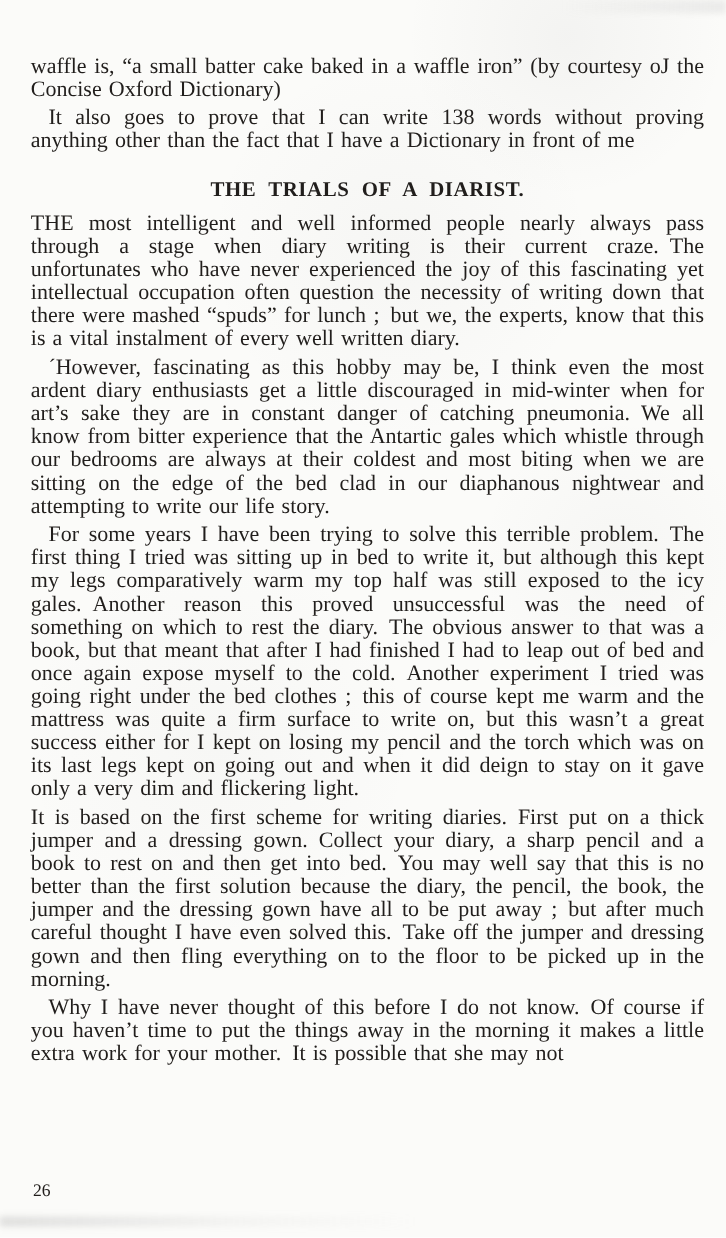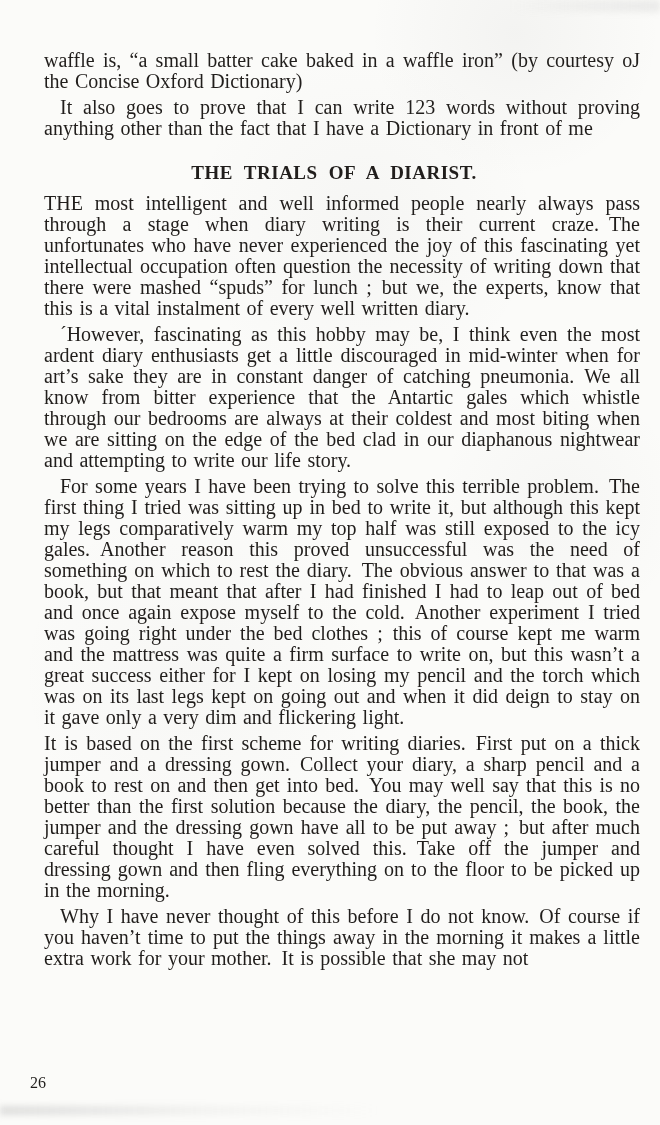--- a/index.html
+++ b/index.html
@@ -25,21 +25,21 @@
     position: absolute;
     left: 28px;
     right: 20px;
     top: 50px;
     font-size: 20px;
     line-height: 21px;
     text-align: justify;
     word-spacing: 1.5px;
   }
   .para {
-    margin: 0 0 5px 16px;
+    margin: 0 0 5px 0;
   }
   .para.indent {
     text-indent: 16px;
   }
   .byline {
     margin: 2px 0 0 0;
     text-align: right;
     word-spacing: 2px;
   }
   .byline .sc {
@@ -94,21 +94,21 @@
 
 <div class="page">
   <div class="smudge smudge-b"></div>
   <div class="smudge smudge-a"></div>
 
   <div class="content">
 
     <section class="intro">
 
     <p class="para">waffle is, “a small batter cake baked in a waffle iron” (by courtesy oJ the Concise Oxford Dictionary)</p>
-        <p class="para indent">It also goes to prove that I can write 123 words without proving anything other than the fact that I have a Dictionary in front of me</p>
+        <p class="para indent">It also goes to prove that I can write 138 words without proving anything other than the fact that I have a Dictionary in front of me</p>
       </section>
 
 
     <h1 class="title">THE TRIALS OF A DIARIST.</h1>
 
     <section class="article">
 
     <p class="para">THE most intelligent and well informed people nearly always pass through a stage when diary writing is their current craze. The unfortunates who have never experienced the joy of this fascinating yet intellectual occupation often question the necessity of writing down that there were mashed “spuds” for lunch ; but we, the experts, know that this is a vital instalment of every well written diary.</p>
         <p class="para indent">´However, fascinating as this hobby may be, I think even the most ardent diary enthusiasts get a little discouraged in mid-winter when for art’s sake they are in constant danger of catching pneumonia. We all know from bitter experience that the Antartic gales which whistle through our bedrooms are always at their coldest and most biting when we are sitting on the edge of the bed clad in our diaphanous nightwear and attempting to write our life story.</p>
         <p class="para indent">For some years I have been trying to solve this terrible problem. The first thing I tried was sitting up in bed to write it, but although this kept my legs comparatively warm my top half was still exposed to the icy gales. Another reason this proved unsuccessful was the need of something on which to rest the diary. The obvious answer to that was a book, but that meant that after I had finished I had to leap out of bed and once again expose myself to the cold. Another experiment I tried was going right under the bed clothes ; this of course kept me warm and the mattress was quite a firm surface to write on, but this wasn’t a great success either for I kept on losing my pencil and the torch which was on its last legs kept on going out and when it did deign to stay on it gave only a very dim and flickering light.</p>

